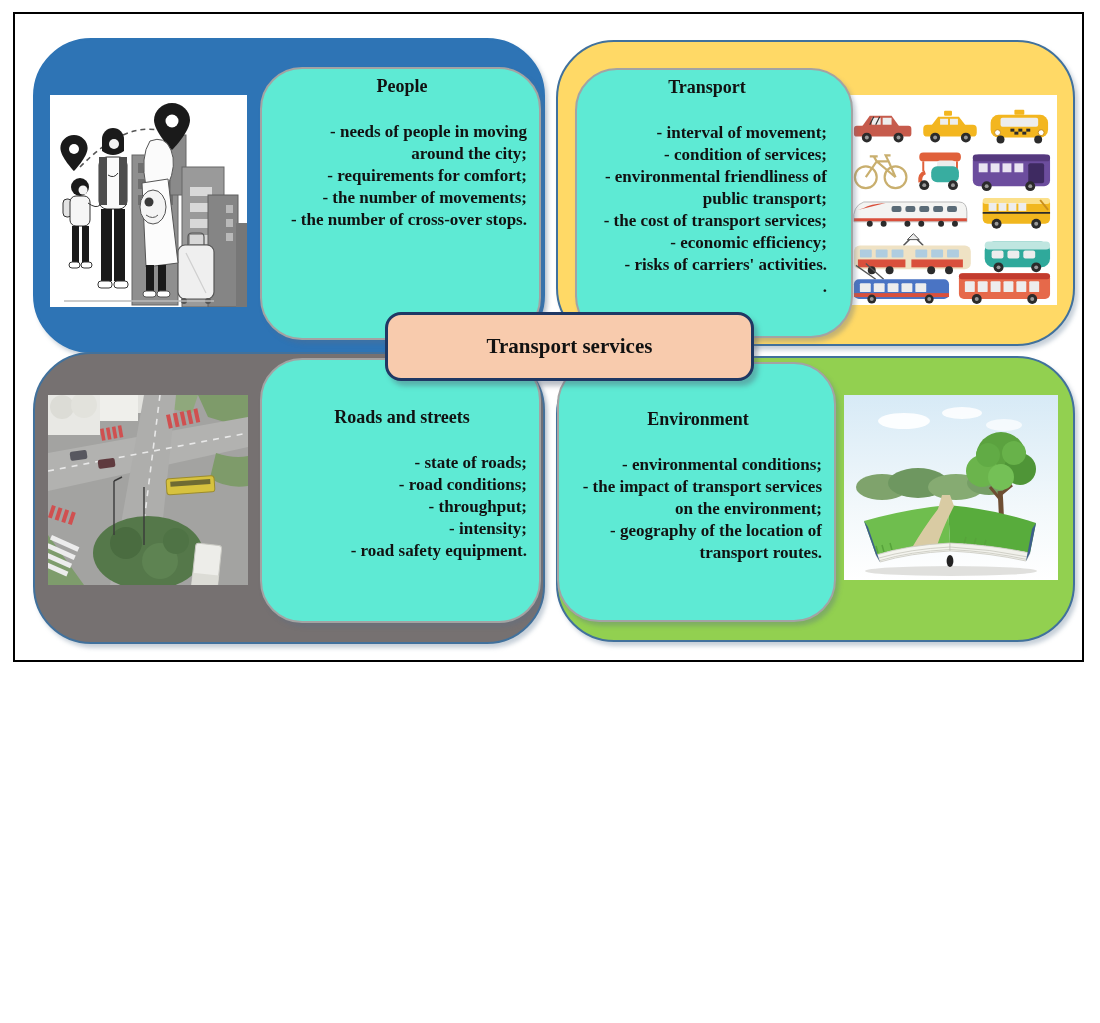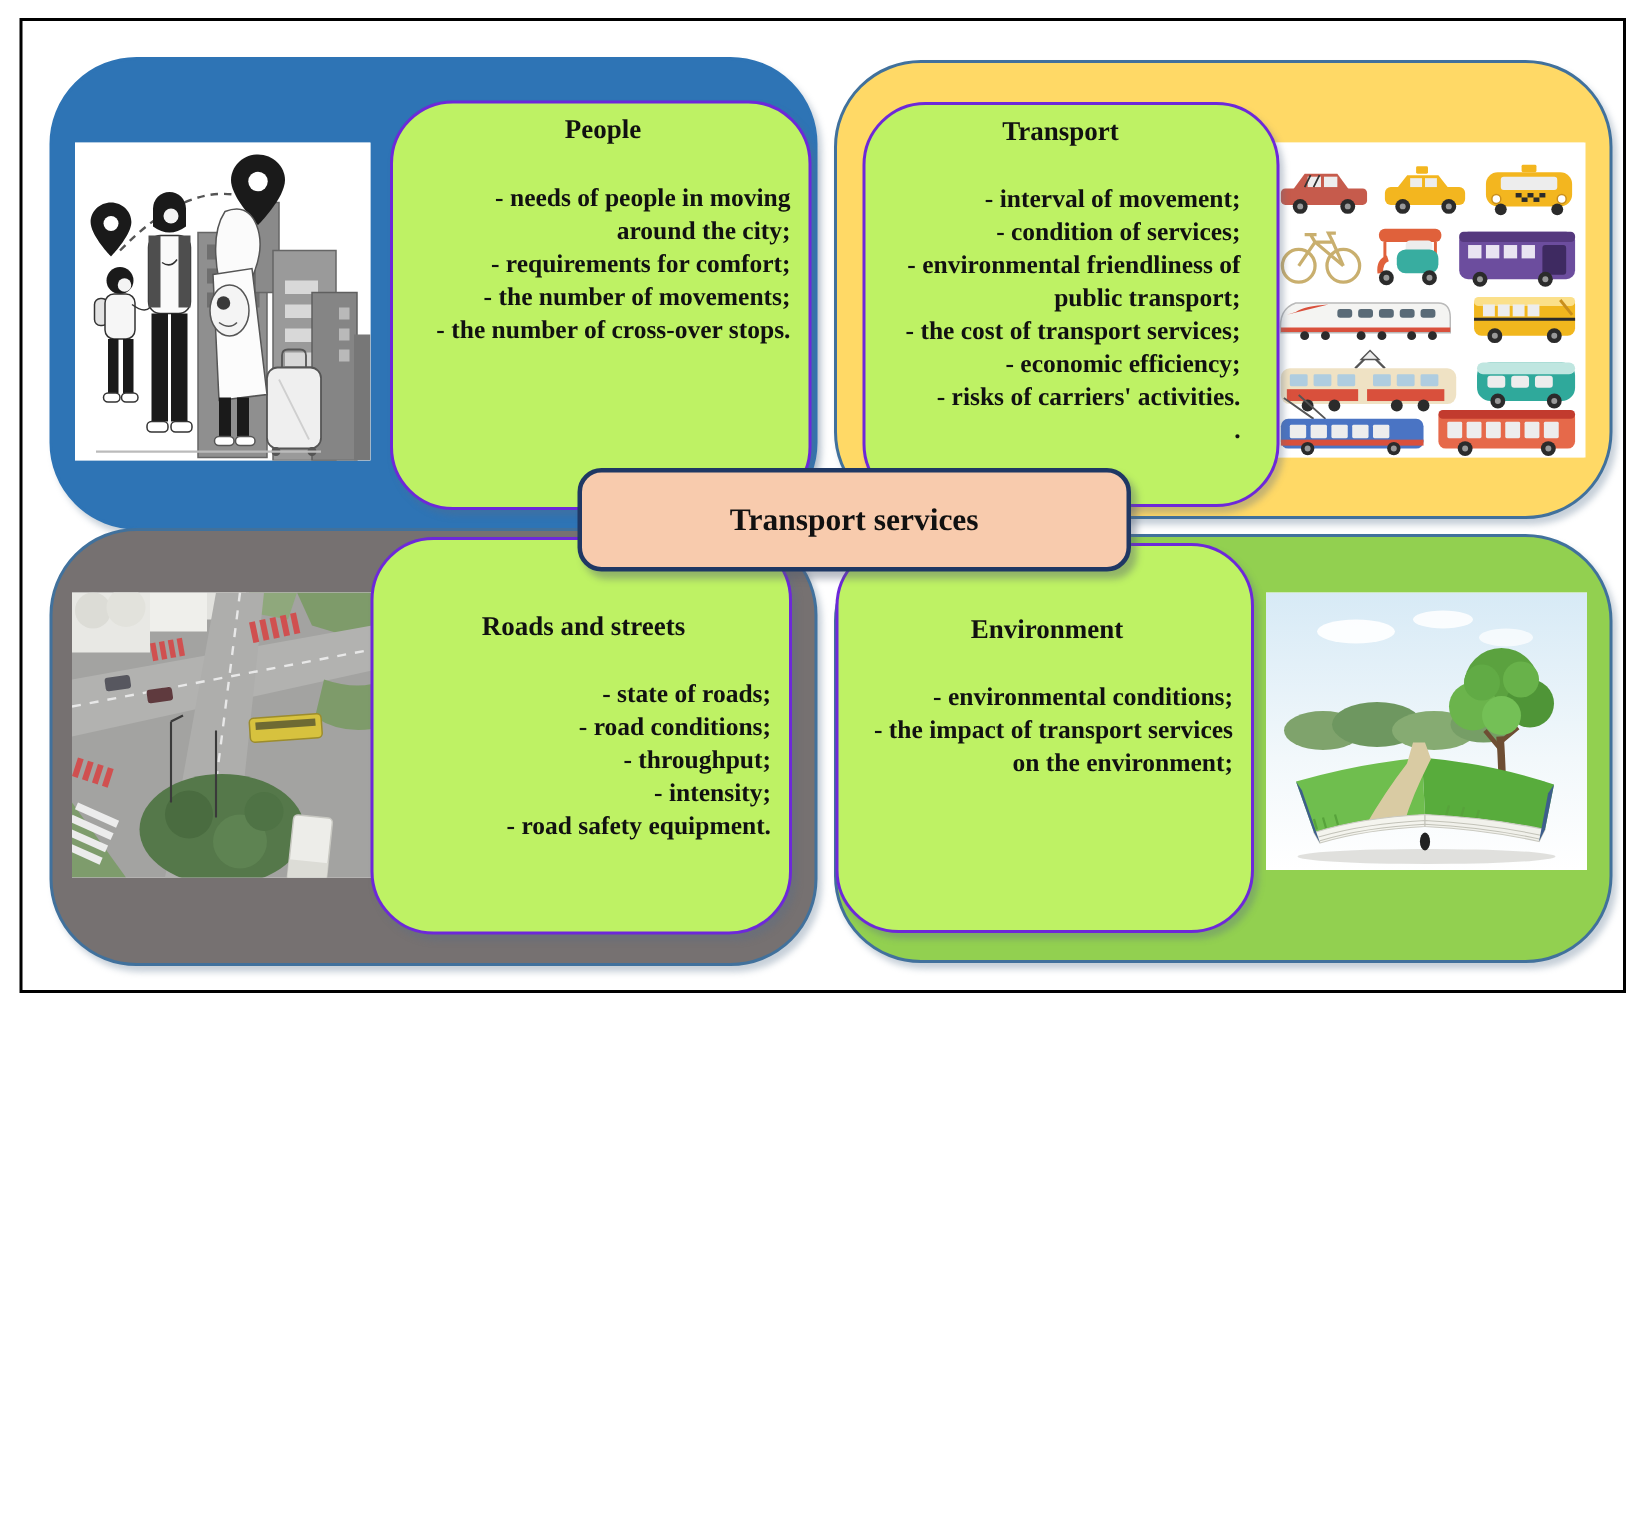--- a/index.html
+++ b/index.html
@@ -10,27 +10,27 @@
   .outer-frame{
     position:absolute;left:13px;top:12px;width:1071px;height:650px;
     border:2px solid #000;background:#fff;box-sizing:border-box;
   }
   .panel{position:absolute;border-radius:58px;box-shadow:3px 4px 4px rgba(130,150,170,0.45);box-sizing:border-box;border:2px solid #41719C;}
   .panel-people{left:33px;top:38px;width:512px;height:315px;background:#2E74B5;border-color:#2E74B5;}
   .panel-transport{left:556px;top:40px;width:519px;height:306px;background:#FFD966;}
   .panel-roads{left:33px;top:352px;width:512px;height:292px;background:#767171;}
   .panel-environment{left:556px;top:356px;width:519px;height:286px;background:#92D050;}
   .textbox{
-    position:absolute;background:#bef264;border:2px solid #6d28d9;border-radius:42px;
+    position:absolute;background:#5eead4;border:2px solid #a3a3a3;border-radius:42px;
     box-sizing:border-box;box-shadow:3px 4px 4px rgba(90,110,135,0.35);
     padding:6px 12px 10px 15px;overflow:hidden;
   }
   .tb-people{left:260px;top:67px;width:281px;height:273px;}
   .tb-transport{left:575px;top:68px;width:278px;height:270px;padding-left:10px;padding-right:24px;}
-  .tb-roads{left:247px;top:358px;width:281px;height:265px;padding-top:46px;}
+  .tb-roads{left:260px;top:358px;width:281px;height:265px;padding-top:46px;}
   .tb-environment{left:557px;top:362px;width:279px;height:260px;padding-top:44px;}
   .box-title{
     text-align:center;font-weight:bold;font-size:18px;line-height:22px;margin-bottom:24px;
   }
   .bullets{font-weight:bold;font-size:17px;line-height:22px;text-align:right;}
   .bullets .bullet{margin:0;}
   .img-box{position:absolute;background:#fff;box-sizing:border-box;}
   .img-box svg{display:block;width:100%;height:100%;}
   .img-people{left:50px;top:95px;width:197px;height:212px;}
   .img-vehicles{left:845px;top:95px;width:212px;height:210px;}
@@ -424,20 +424,21 @@
         <div class="bullet">- intensity;</div>
         <div class="bullet">- road safety equipment.</div>
       </div>
   </div>
 
   <div class="textbox tb-environment z-tb">
     <div class="box-title">Environment</div>
     <div class="bullets">
         <div class="bullet">- environmental conditions;</div>
         <div class="bullet">- the impact of transport services on the environment;</div>
+        <div class="bullet">- geography of the location of transport routes.</div>
       </div>
   </div>
 
   <div class="img-box img-environment z-img">
     <svg viewBox="0 0 214 185">
       <defs>
         <linearGradient id="sky" x1="0" y1="0" x2="0" y2="1">
           <stop offset="0" stop-color="#D7EAF6"></stop>
             <stop offset="0.6" stop-color="#F2F8FB"></stop>
             <stop offset="1" stop-color="#FFFFFF"></stop>

